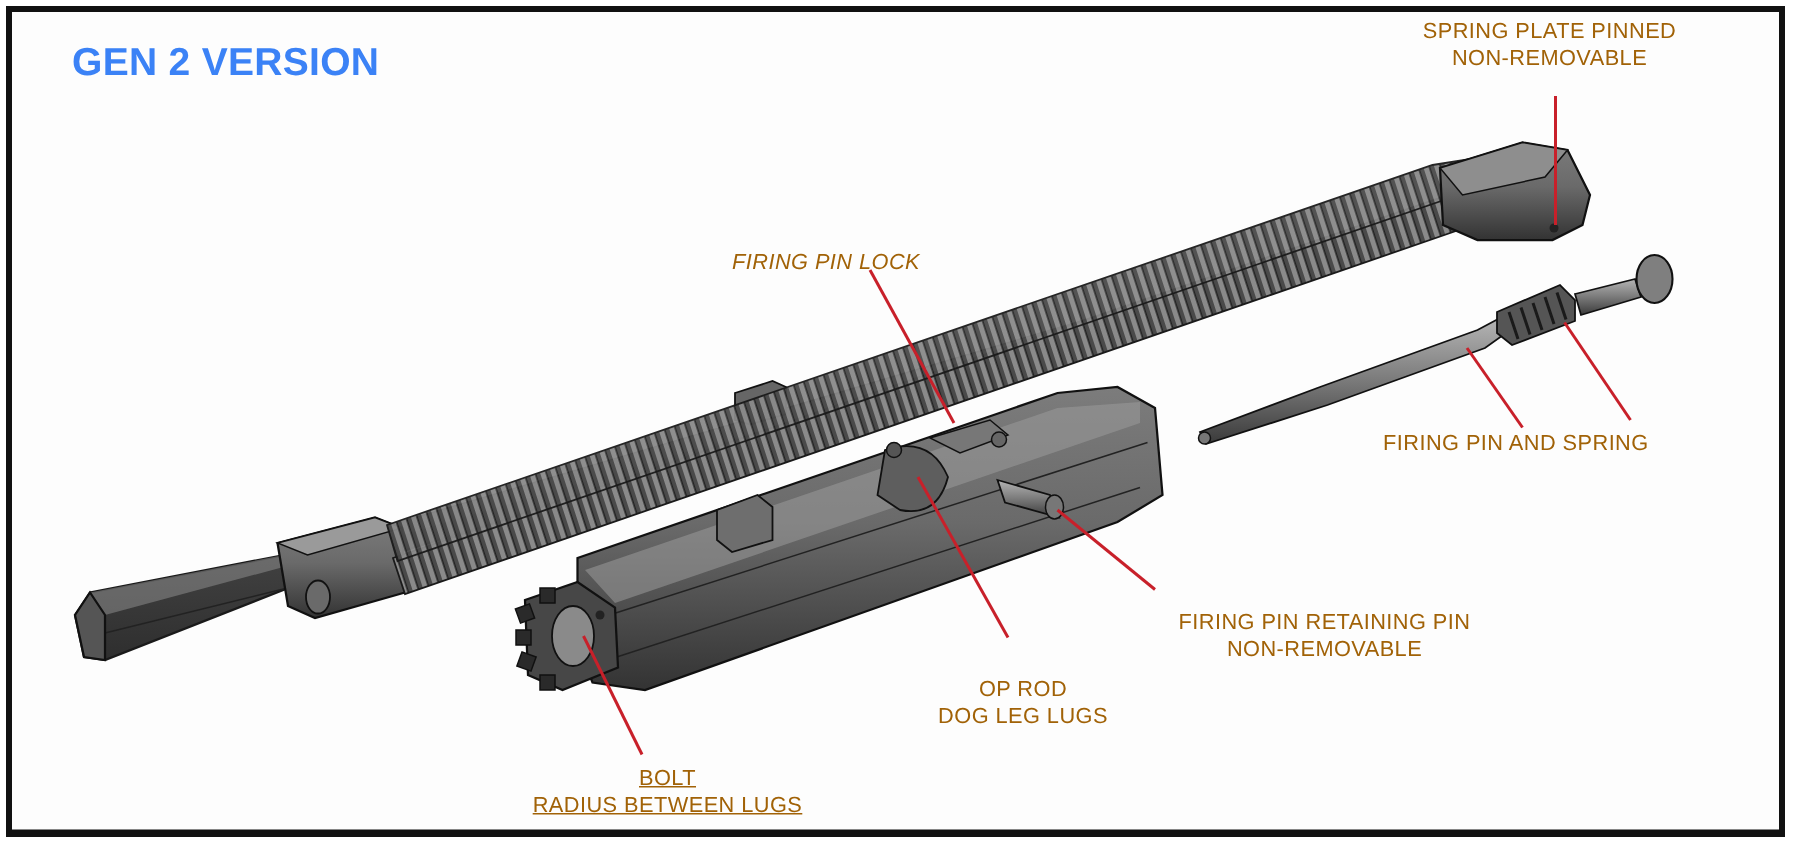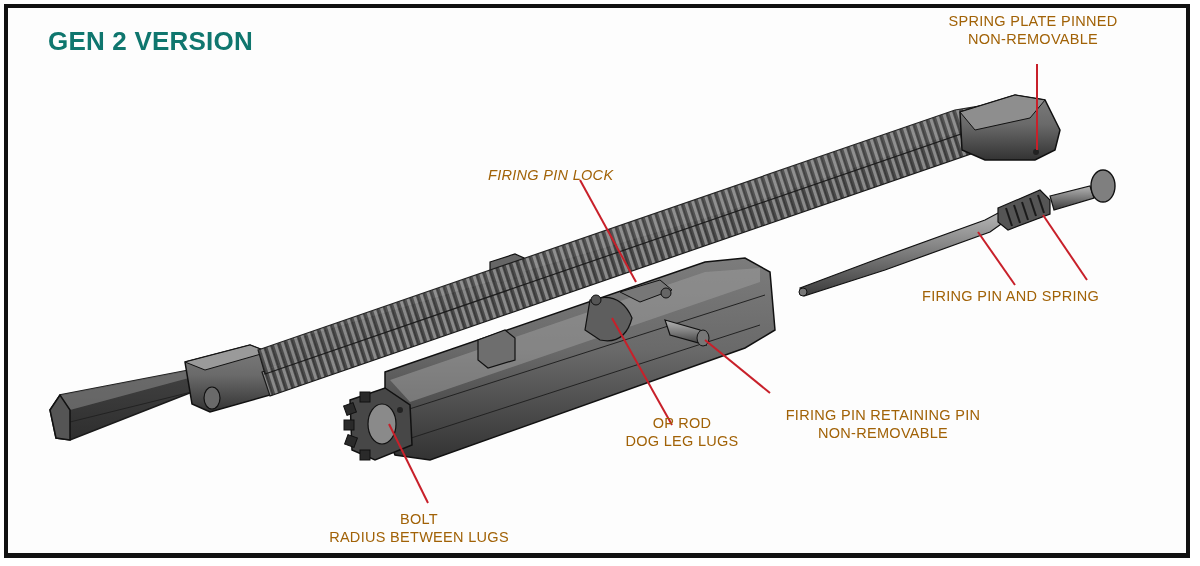--- a/index.html
+++ b/index.html
@@ -1,18 +1,18 @@
 <!DOCTYPE html>
 <html><head>
 <meta charset="utf-8">
 <style>
   html, body { margin: 0; padding: 0; background: #ffffff; }
   body { width: 1200px; height: 566px; position: relative; overflow: hidden; font-family: "Liberation Sans", sans-serif; }
   .frame { position: absolute; left: 4px; top: 4px; width: 1186px; height: 554px; border: 4px solid #111; border-bottom-width: 5px; box-sizing: border-box; background: #fdfdfd; }
-  .title { position: absolute; left: 48px; top: 26px; font-size: 26px; font-weight: bold; color: #0f766e; letter-spacing: 0.2px; }
+  .title { position: absolute; left: 48px; top: 26px; font-size: 26px; font-weight: bold; color: #3b82f6; letter-spacing: 0.2px; }
   .label { position: absolute; font-size: 14.5px; color: #a16207; text-align: center; line-height: 18px; letter-spacing: 0.3px; white-space: nowrap; }
   .label div { display: block; }
   svg.art { position: absolute; left: 0; top: 0; }
 </style>
 </head>
 <body>
 
 <div class="frame"></div>
 
 <div class="title">GEN 2 VERSION</div>
@@ -134,21 +134,21 @@
 
 <div class="label" style="left:922px; top:287px;">
   <div>FIRING PIN AND SPRING</div>
 </div>
 
 <div class="label" style="left:772px; top:406px; width:222px;">
   <div>FIRING PIN RETAINING PIN</div>
   <div>NON-REMOVABLE</div>
 </div>
 
-<div class="label" style="left:612px; top:414px; width:140px;">
+<div class="label" style="left:612px; top:451px; width:140px;">
   <div>OP ROD</div>
   <div>DOG LEG LUGS</div>
 </div>
 
-<div class="label" style="left:312px; top:510px; width:214px;">
+<div class="label" style="left:338px; top:510px; width:214px;text-decoration:underline;">
   <div>BOLT</div>
   <div>RADIUS BETWEEN LUGS</div>
 </div>
 
 </body></html>

